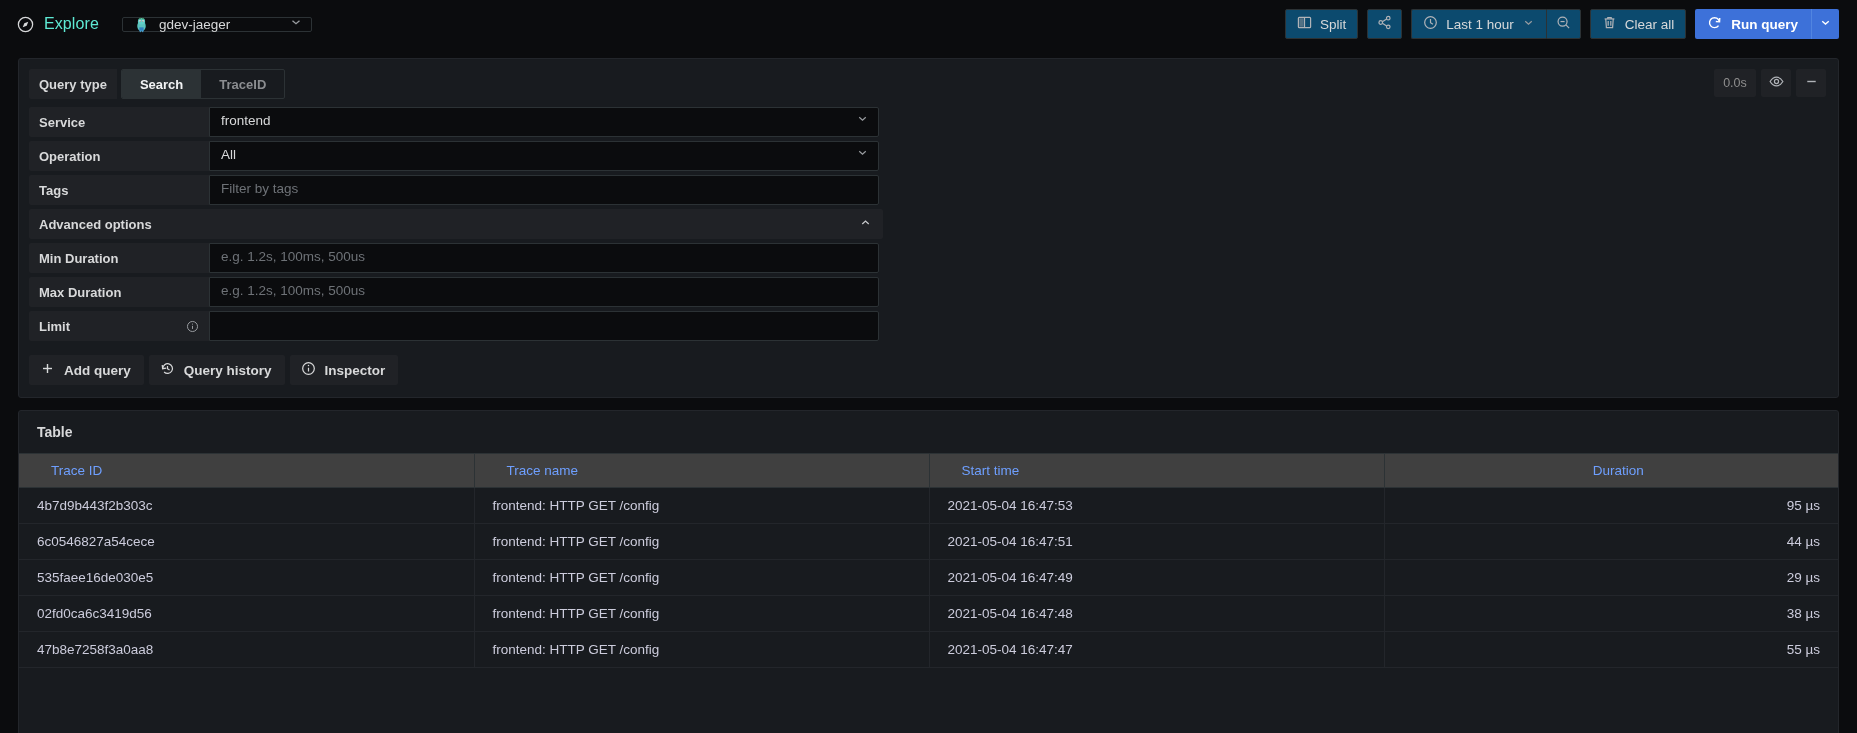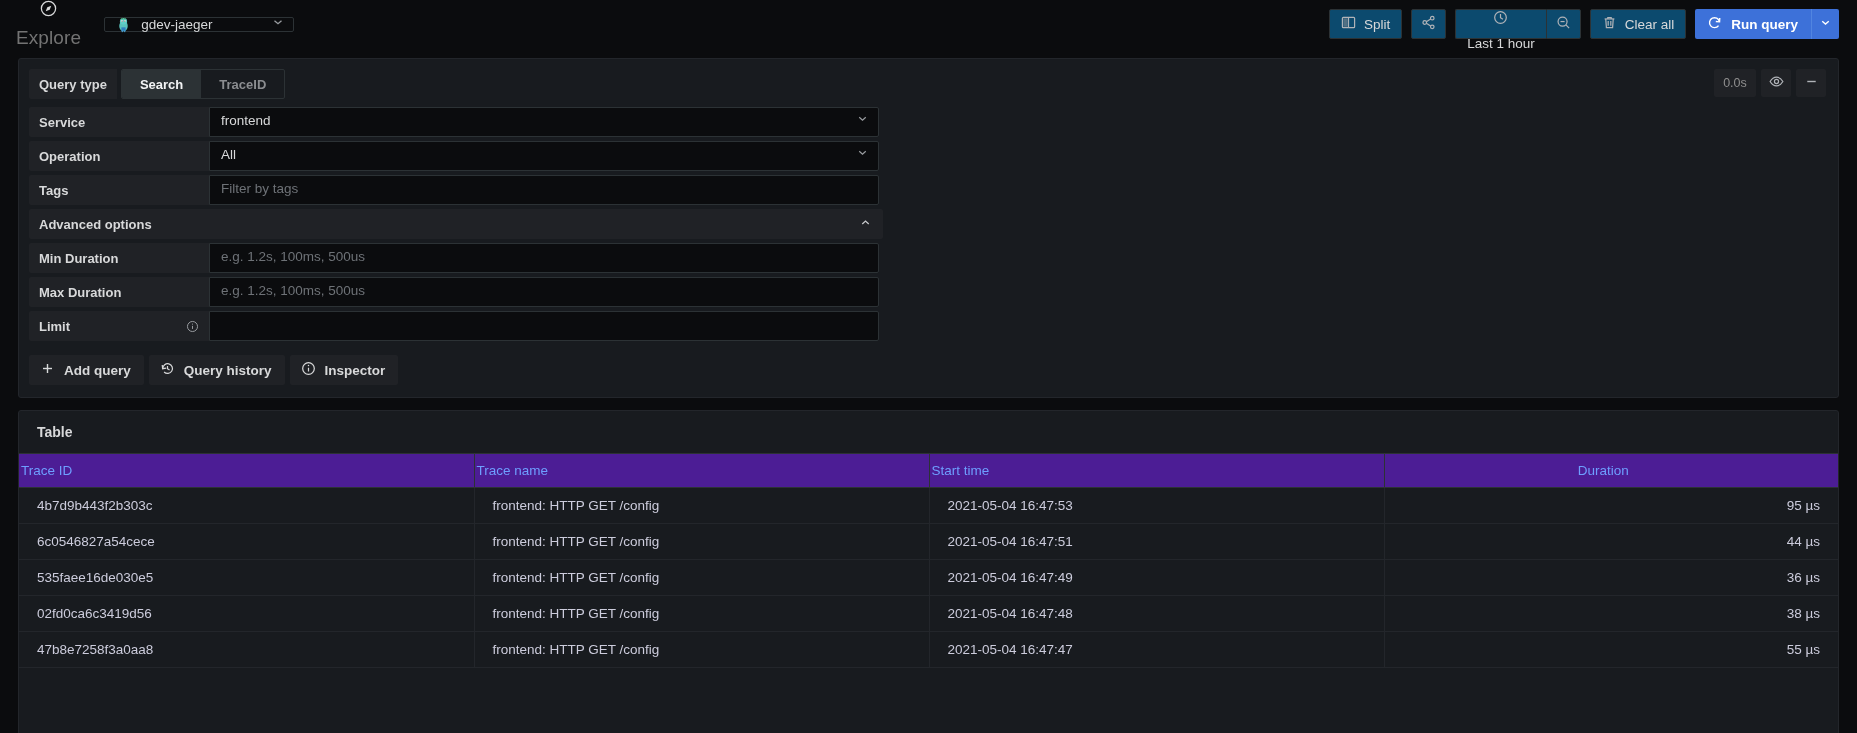--- a/index.html
+++ b/index.html
@@ -14,23 +14,22 @@
   
   .toolbar {
     height: 48px;
     display: flex;
     align-items: center;
     padding: 0 18px 0 16px;
     background: #0b0c0e;
   }
   .explore-title {
     display: flex; align-items: center; gap: 9px;
-    font-size: 19px; font-weight: 500; color: #737373;
+    font-size: 16px; font-weight: 500; color: #5eead4;
     letter-spacing: .1px;
-    flex-direction: column;
   }
   .compass-ic { width: 19px; height: 19px; display:block; }
 
   .ds-picker {
     margin-left: 23px;
     width: 190px; height: 15px;
     background: #0b0c0e;
     border: 1px solid #2c3235;
     border-radius: 2px;
     display: flex; align-items: center;
@@ -55,21 +54,21 @@
     font-size: 13.5px; font-weight: 500;
     display: flex; align-items: center; gap: 8px;
     padding: 0 11px;
     cursor: pointer;
     font-family: "Liberation Sans", sans-serif;
     white-space: nowrap;
   }
   .tbtn.icon-only { padding: 0 9px; }
   .tgroup { display: flex; }
   .tgroup .tbtn { border-radius: 0; border-right-width: 0; }
-  .tgroup .tbtn:first-child { border-radius: 2px 0 0 2px; flex-direction: column; }
+  .tgroup .tbtn:first-child { border-radius: 2px 0 0 2px; }
   .tgroup .tbtn:last-child { border-radius: 0 2px 2px 0; border-right-width: 1px; }
   .run-btn {
     height: 30px;
     background: #3d71d9;
     border: none; border-radius: 2px 0 0 2px;
     color: #fff; font-size: 13.5px; font-weight: 600;
     display: flex; align-items: center; gap: 9px;
     padding: 0 13px 0 12px; cursor: pointer;
     font-family: "Liberation Sans", sans-serif;
   }
@@ -192,25 +191,25 @@
   .table-title {
     font-size: 14px; font-weight: 600; color: #d8d9da;
     padding: 13px 0 0 18px;
     height: 42px;
   }
   table { width: 100%; border-collapse: collapse; table-layout: fixed; }
   thead th {
     text-align: left;
     font-size: 13.5px; font-weight: 400;
     color: #6e9fff;
-    padding: 9px 0 9px 2px;
+    padding: 9px 0 9px 32px;
     border-top: 1px solid #2c3235;
     border-bottom: 1px solid #2c3235;
     border-right: 1px solid #2c3235;
-    background: #4c1d95;
+    background: #404040;
   }
   thead th:last-child { border-right: none; text-align: center; padding-right: 18px; }
   tbody td {
     font-size: 13.5px; color: #ccccdc;
     padding: 10px 0 10px 18px;
     border-bottom: 1px solid #23262b;
     border-right: 1px solid #23262b;
     white-space: nowrap; overflow: hidden; text-overflow: ellipsis;
   }
   tbody td:last-child { border-right: none; text-align: right; padding-right: 18px; }
@@ -497,21 +496,21 @@
       <tr>
         <td>6c0546827a54cece</td>
         <td>frontend: HTTP GET /config</td>
         <td>2021-05-04 16:47:51</td>
         <td>44 µs</td>
       </tr>
       <tr>
         <td>535faee16de030e5</td>
         <td>frontend: HTTP GET /config</td>
         <td>2021-05-04 16:47:49</td>
-        <td>36 µs</td>
+        <td>29 µs</td>
       </tr>
       <tr>
         <td>02fd0ca6c3419d56</td>
         <td>frontend: HTTP GET /config</td>
         <td>2021-05-04 16:47:48</td>
         <td>38 µs</td>
       </tr>
       <tr>
         <td>47b8e7258f3a0aa8</td>
         <td>frontend: HTTP GET /config</td>

